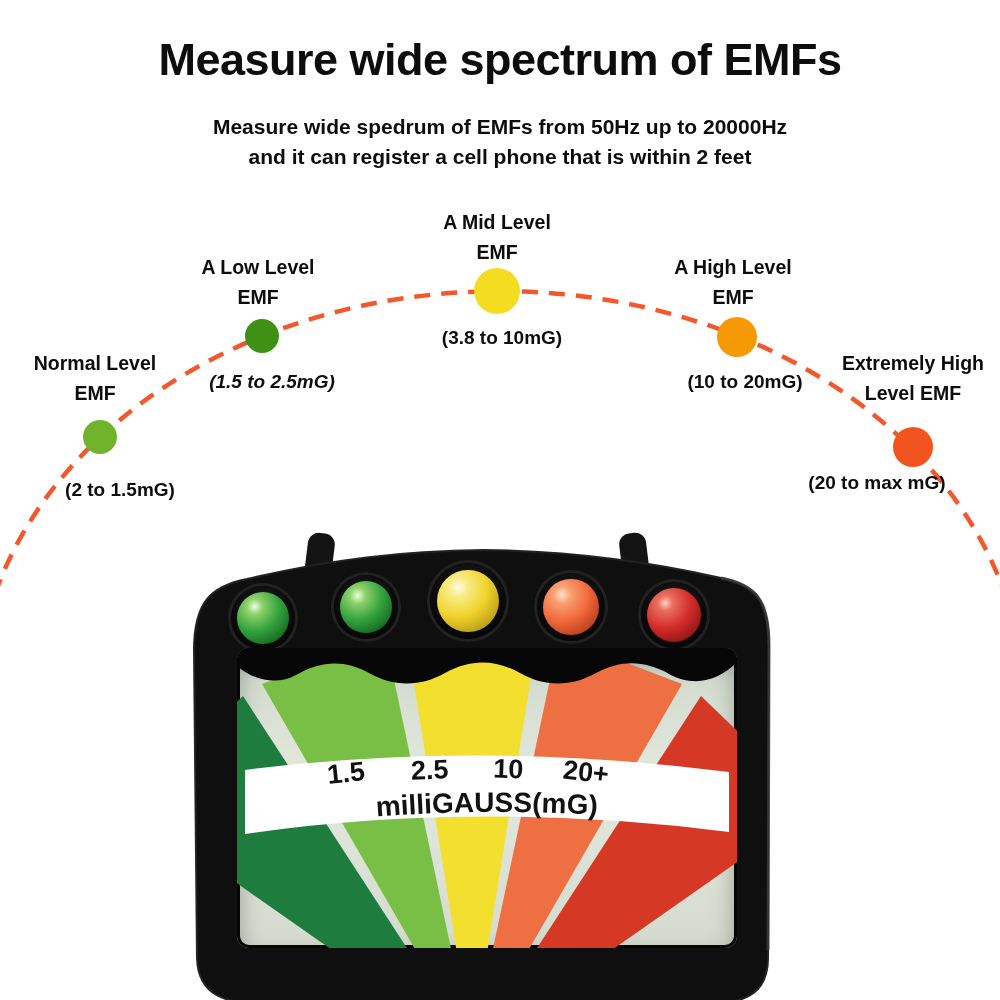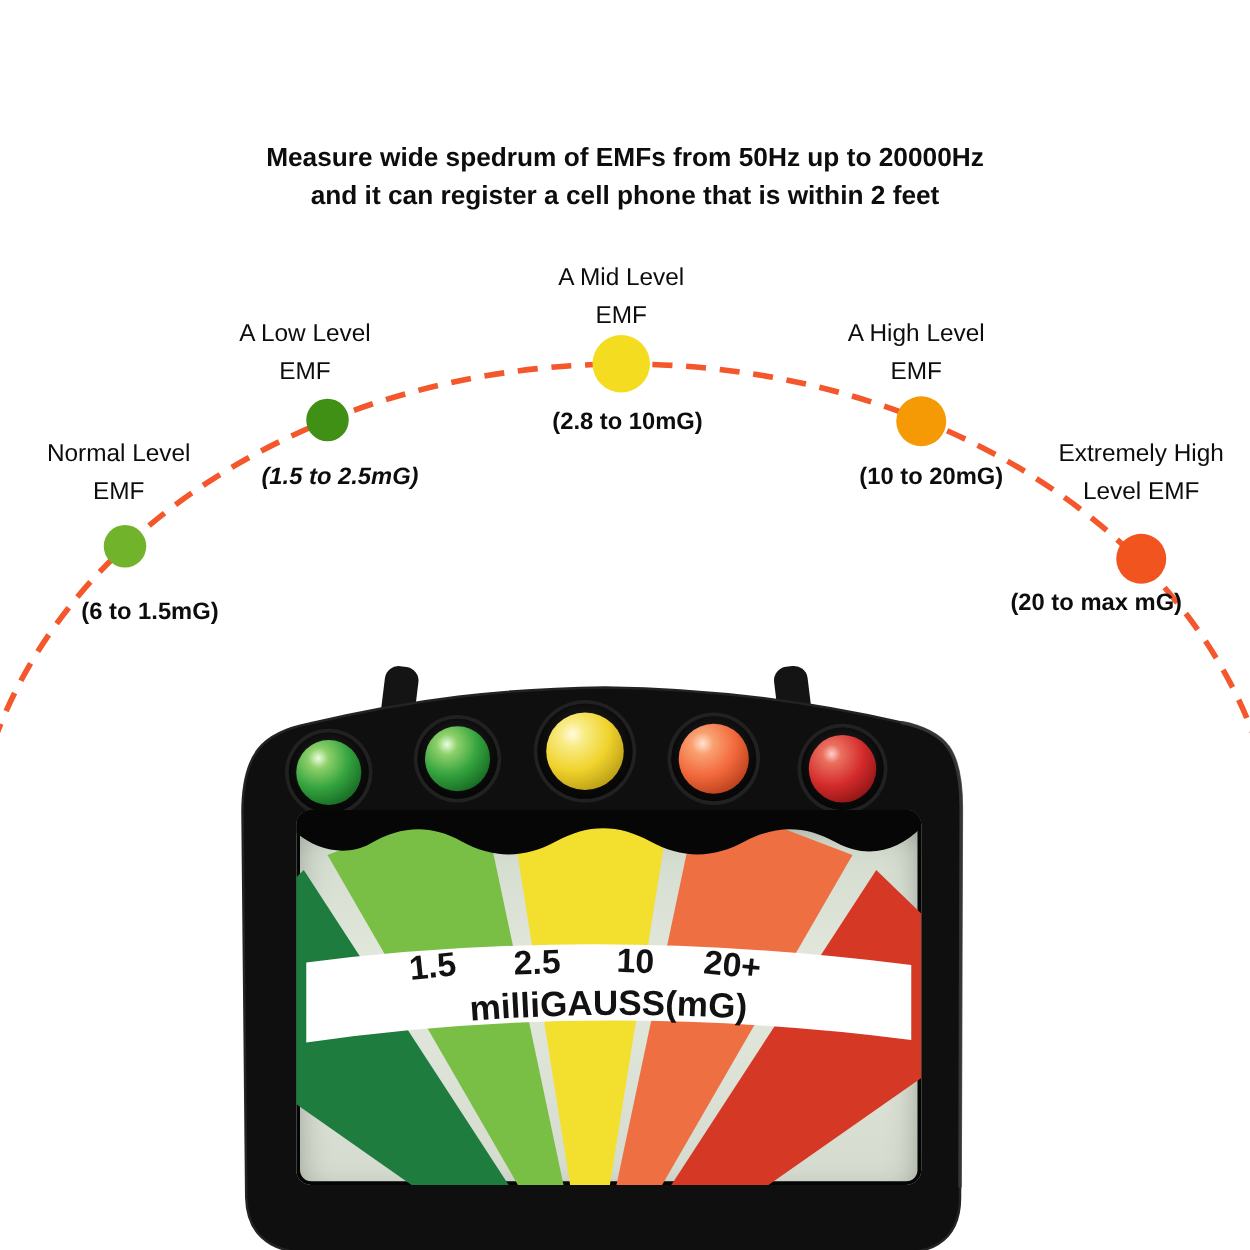--- a/index.html
+++ b/index.html
@@ -11,27 +11,27 @@
   .title {
     position:absolute; top:34px; left:0; width:1000px; text-align:center;
     font-size:45px; font-weight:800; letter-spacing:-0.5px;
   }
   .subtitle {
     position:absolute; top:112px; left:0; width:1000px; text-align:center;
     font-size:21px; font-weight:700; line-height:1.45; white-space:pre-line;
   }
   
   .level-label {
-    position:absolute; text-align:center; font-size:19.5px; font-weight:400;
+    position:absolute; text-align:center; font-size:19.5px; font-weight:700;
     line-height:1.55; white-space:pre-line;
   }
   .level-range { position:absolute; text-align:center; font-size:19px; font-weight:700; }
   .lvl0-label { left:15px;  top:348px; width:160px; }
   .lvl0-range { left:30px;  top:479px; width:180px; }
-  .lvl1-label { left:164px; top:252px; width:160px;text-align:center; }
+  .lvl1-label { left:178px; top:252px; width:160px;text-align:center; }
   .lvl1-range { left:182px; top:371px; width:180px;font-style:italic; }
   .lvl2-label { left:417px; top:207px; width:160px; }
   .lvl2-range { left:412px; top:327px; width:180px; }
   .lvl3-label { left:653px; top:252px; width:160px; }
   .lvl3-range { left:655px; top:371px; width:180px; }
   .lvl4-label { left:833px; top:348px; width:160px; }
   .lvl4-range { left:787px; top:472px; width:180px; }
   
   .arc-svg, .device-svg { position:absolute; left:0; top:0; }
   
@@ -69,32 +69,33 @@
 
   <svg class="arc-svg" width="1000" height="1000" viewBox="0 0 1000 1000">
     <path d="M -5 594 A 524 413 0 0 1 1005 594" fill="none" stroke-width="4.5" stroke-dasharray="16 11" stroke="#f4572b"></path>
     <circle cx="100" cy="437" r="17" fill="#72b32c"></circle>
     <circle cx="262" cy="336" r="17" fill="#3f9015"></circle>
     <circle cx="497" cy="291" r="23" fill="#f4dd20"></circle>
     <circle cx="737" cy="337" r="20" fill="#f59905"></circle>
     <circle cx="913" cy="447" r="20" fill="#f2541f"></circle>
   </svg>
 
+  <div class="title">Measure wide spectrum of EMFs</div>
   <div class="subtitle">Measure wide spedrum of EMFs from 50Hz up to 20000Hz
 and it can register a cell phone that is within 2 feet</div>
 
   <div class="level-label lvl0-label">Normal Level
 EMF</div>
-  <div class="level-range lvl0-range">(6 to 1.5mG)</div>
+  <div class="level-range lvl0-range">(2 to 1.5mG)</div>
   <div class="level-label lvl1-label">A Low Level
 EMF</div>
   <div class="level-range lvl1-range">(1.5 to 2.5mG)</div>
   <div class="level-label lvl2-label">A Mid Level
 EMF</div>
-  <div class="level-range lvl2-range">(2.8 to 10mG)</div>
+  <div class="level-range lvl2-range">(3.8 to 10mG)</div>
   <div class="level-label lvl3-label">A High Level
 EMF</div>
   <div class="level-range lvl3-range">(10 to 20mG)</div>
   <div class="level-label lvl4-label">Extremely High
 Level EMF</div>
   <div class="level-range lvl4-range">(20 to max mG)</div>
 
   <svg class="device-svg" width="1000" height="1000" viewBox="0 0 1000 1000">
     <rect x="306" y="533" width="27" height="52" rx="11" fill="#141414" transform="rotate(7 319 559)"></rect>
     <rect x="621" y="533" width="27" height="52" rx="11" fill="#141414" transform="rotate(-7 634 559)"></rect>

